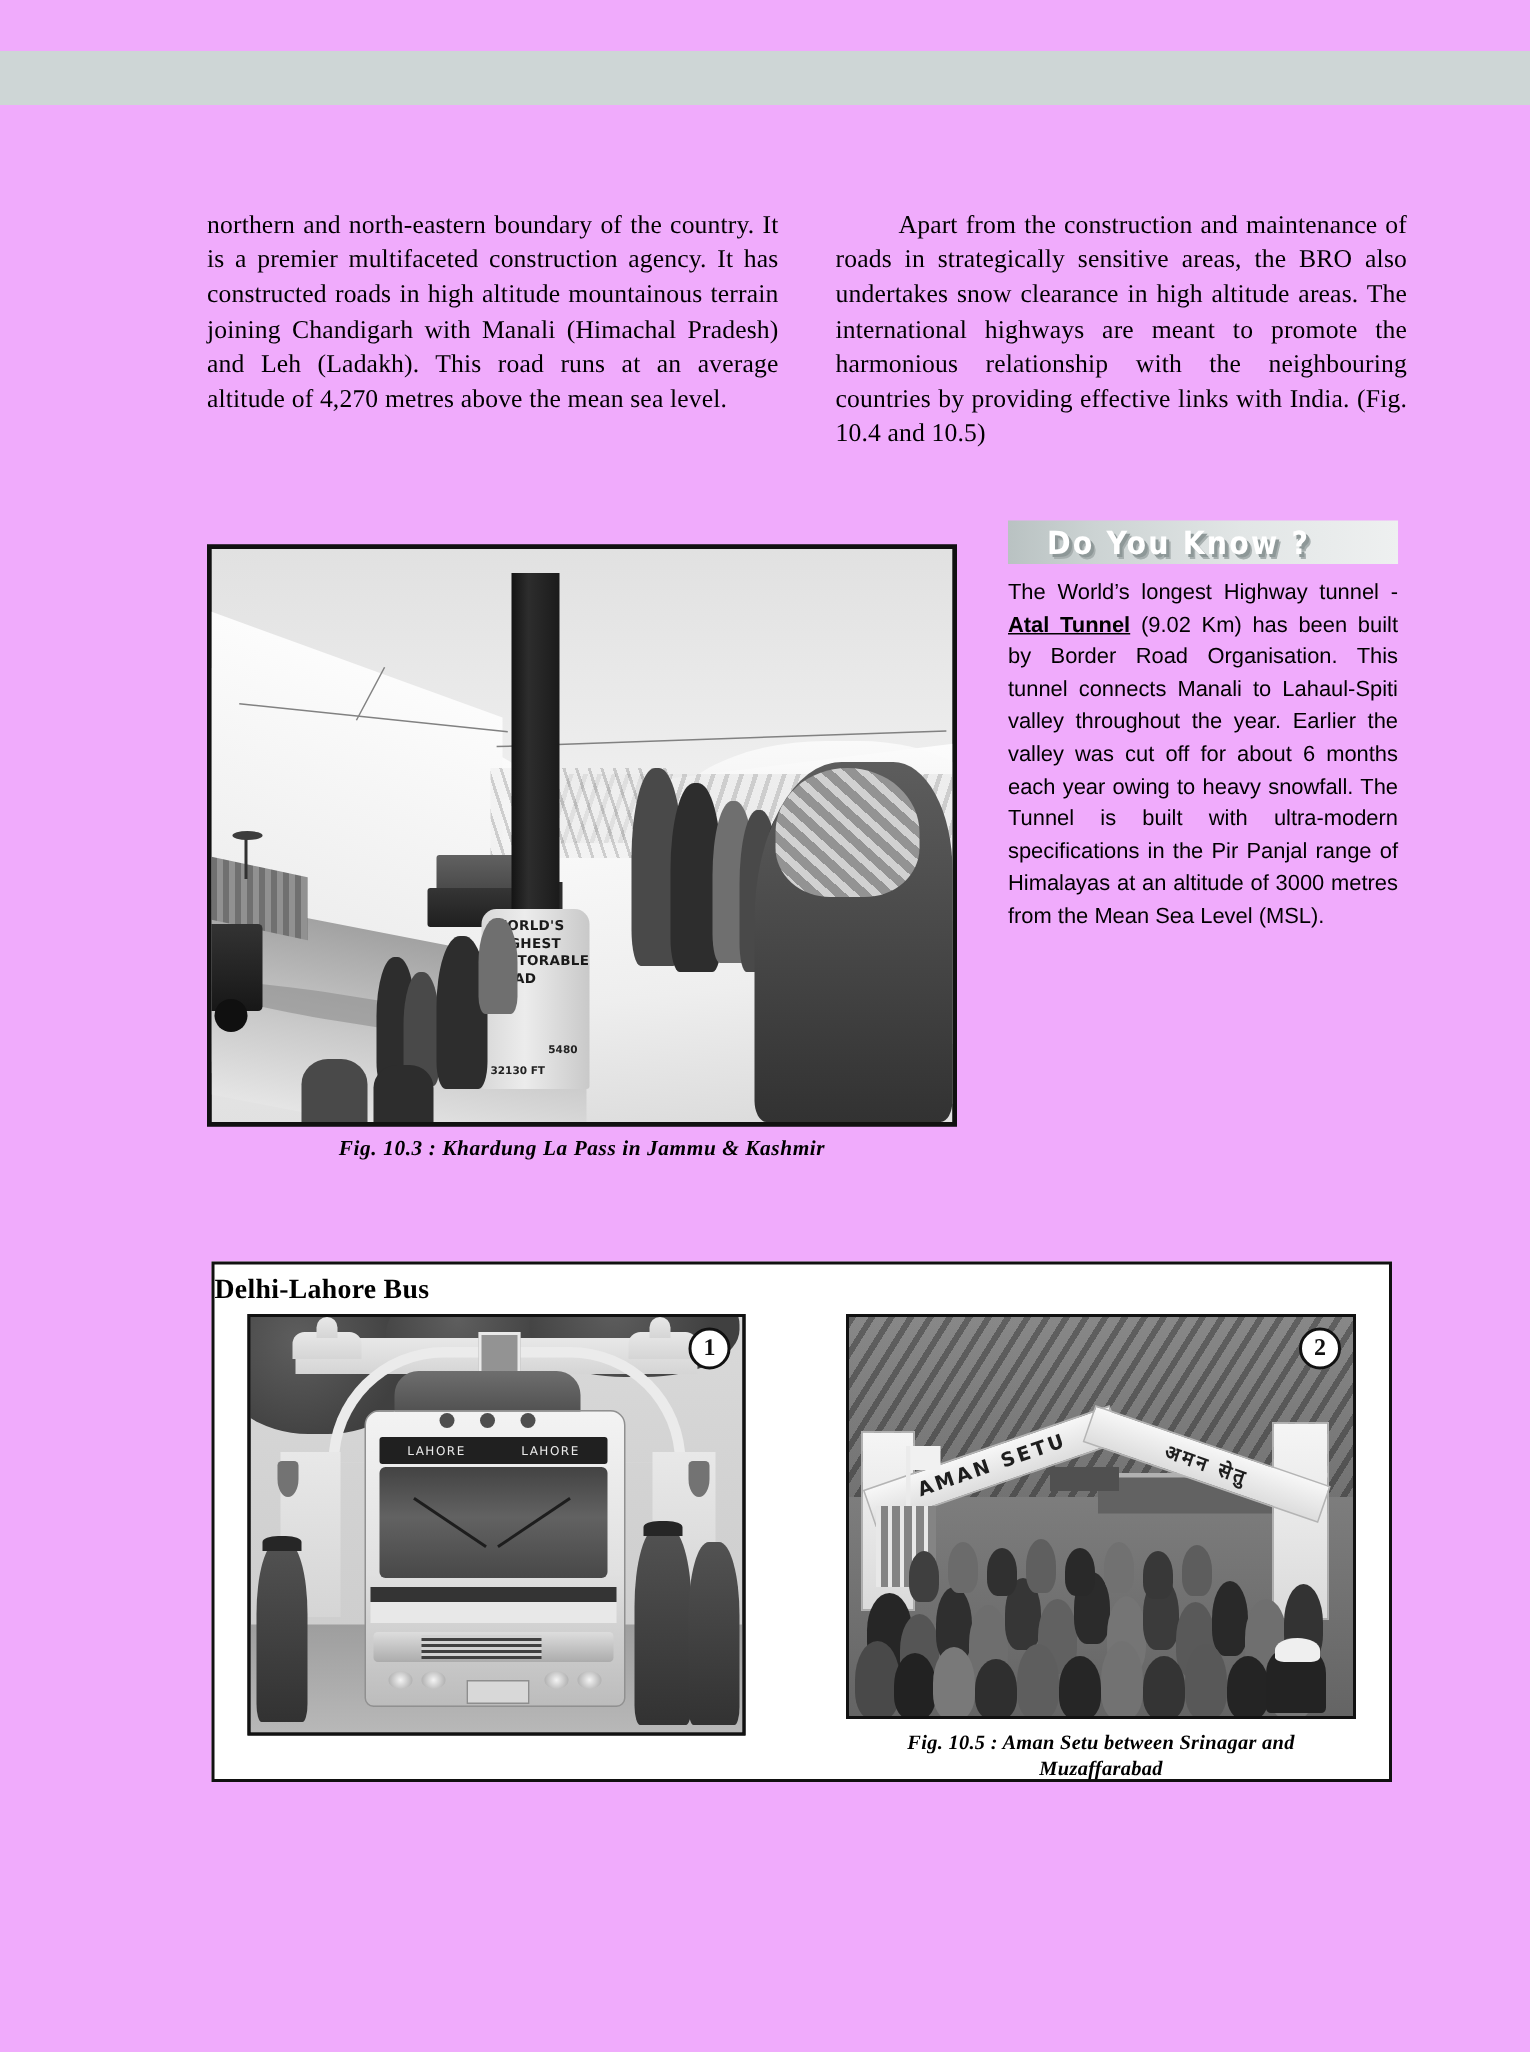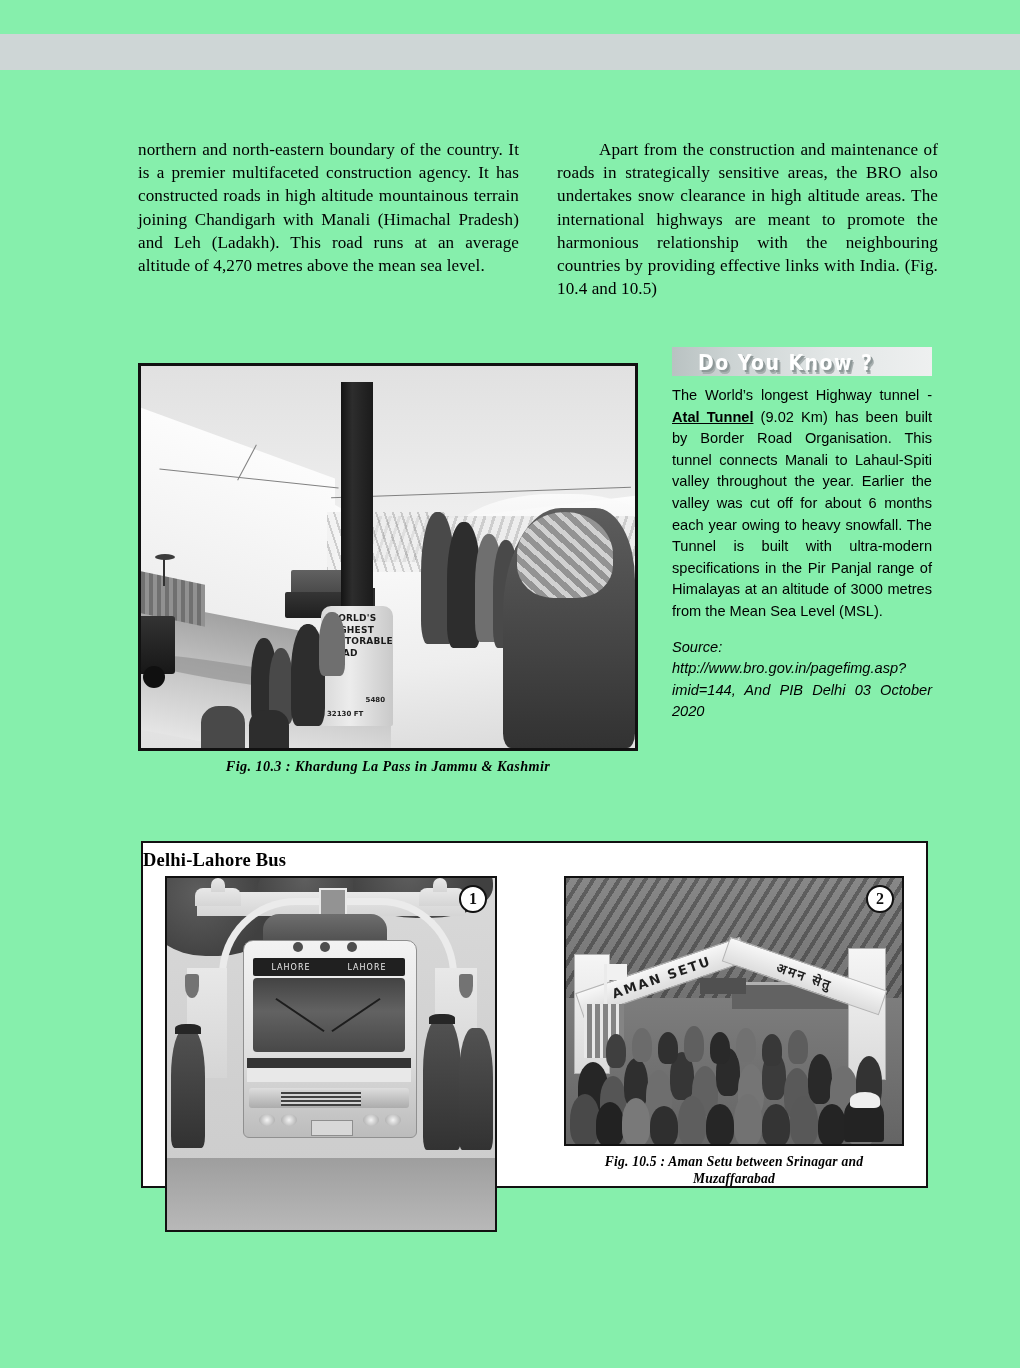--- a/index.html
+++ b/index.html
@@ -10,21 +10,21 @@
   body {
     width: 1020px;
     height: 1368px;
     position: relative;
     font-family: "Liberation Serif", serif;
     overflow: hidden;
   }
   .page {
     position: absolute;
     inset: 0;
-    background: #86efac;
+    background: #f0abfc;
   }
 
   
   .top-band {
     position: absolute;
     left: 0;
     top: 34px;
     width: 1020px;
     height: 36px;
     background: #ced6d6;
@@ -160,21 +160,21 @@
     padding: 0 22px;
     margin-top: 5px;
     box-sizing: border-box;
   }
   .bus-fig {
     position: relative;
   }
   .bus-fig .photo-frame { border-width: 2px; }
   .fig104-photo {
     width: 328px;
-    height: 352px;
+    height: 277px;
     position: relative;
     overflow: hidden;
     background: linear-gradient(#d5dbd4, #cdd2cc 50%, #c7ccc6);
     filter: grayscale(1);
   }
   .fig105-photo {
     width: 336px;
     height: 266px;
     position: relative;
     overflow: hidden;
@@ -442,21 +442,20 @@
     </div>
     <div class="caption-serif">Fig. 10.3 : Khardung La Pass in Jammu &amp; Kashmir</div>
   </div>
 
   <div class="dyk">
     <div class="dyk-header">
       <div class="dyk-header-title">Do You Know ?</div>
     </div>
     <div class="dyk-body">
       <p><span>The World’s longest Highway tunnel - </span><b>Atal Tunnel</b><span> (9.02 Km) has been built by Border Road Organisation. This tunnel connects Manali to Lahaul-Spiti valley throughout the year. Earlier the valley was cut off for about 6 months each year owing to heavy snowfall. The Tunnel is built with ultra-modern specifications in the Pir Panjal range of Himalayas at an altitude of 3000 metres from the Mean Sea Level (MSL).</span></p>
-      <p class="source">Source: http://www.bro.gov.in/pagefimg.asp?imid=144, And PIB Delhi 03 October 2020</p>
     </div>
   </div>
 
   <div class="bus-panel">
     <div class="bus-panel-title">Delhi-Lahore Bus</div>
     <div class="bus-figs">
 
       <div class="bus-fig">
         <div class="photo-frame">
           <div class="fig104-photo">

